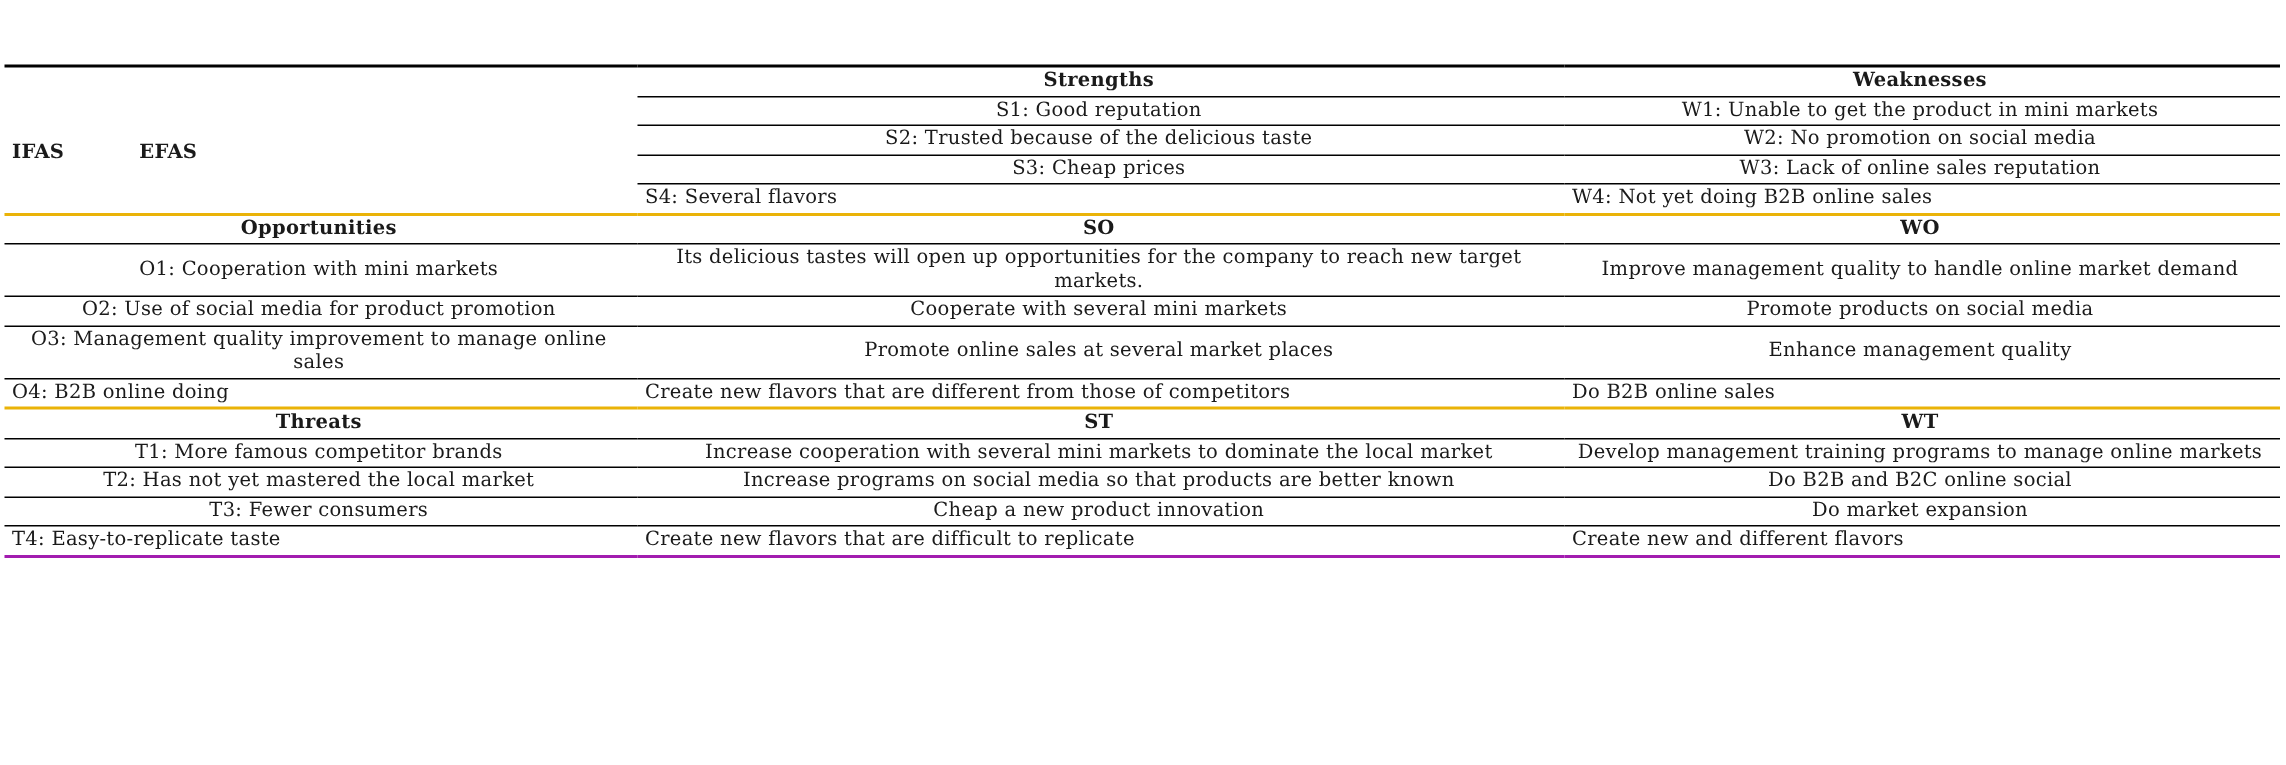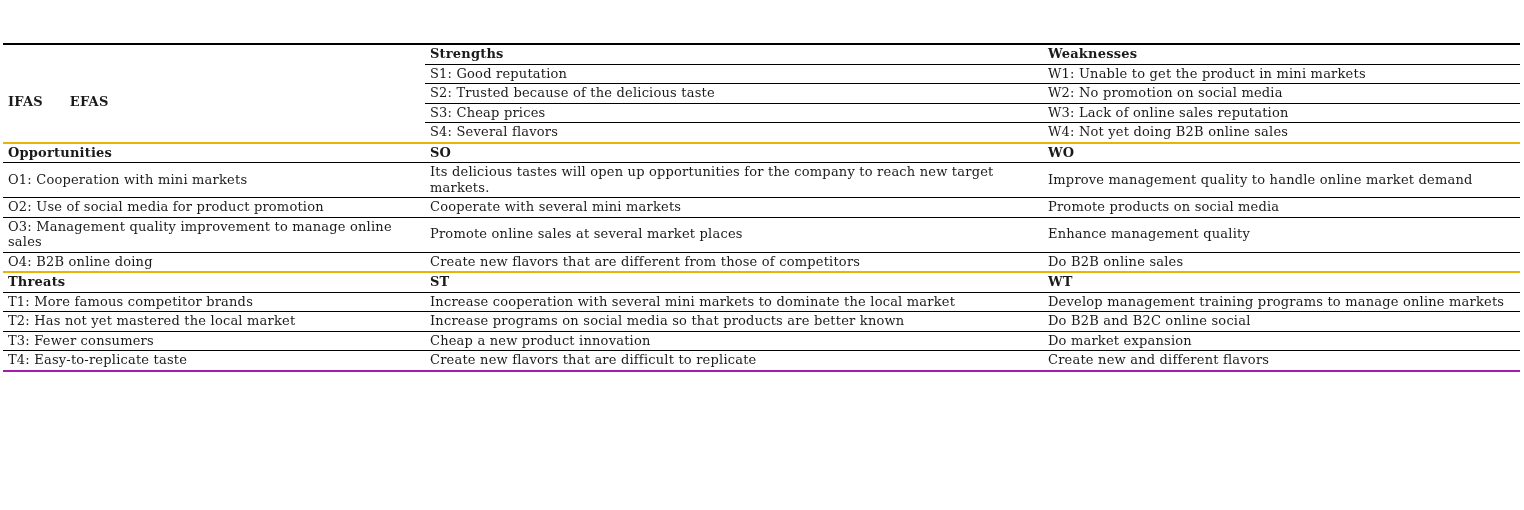--- a/index.html
+++ b/index.html
@@ -31,28 +31,28 @@
   col.c2 { width: 618px; }
   col.c3 { width: 477px; }
   td {
     padding: 1px 8px 2px 5px;
     vertical-align: middle;
     line-height: 15.5px;
     letter-spacing: 0.2px;
   }
   tr.h19 { height: 19px; }
   .b { font-weight: bold; }
-  .thin { border-bottom: 1px solid #000000; }
+  .thin { border-bottom: 1px solid #000000; text-align: center; }
   tr.top > td { border-top: 2px solid #000000; }
   .sec { border-top: 2px solid #eab308; }
   .bot { border-bottom: 2px solid #a21caf; }
   .corner-inner {
     display: flex;
     align-items: flex-end;
-    gap: 27px;
+    gap: 50px;
     font-weight: bold;
     margin-top: 18px;
   }
 </style>
 </head>
 <body>
 
 <div class="page">
   <table class="swot">
     <colgroup>

